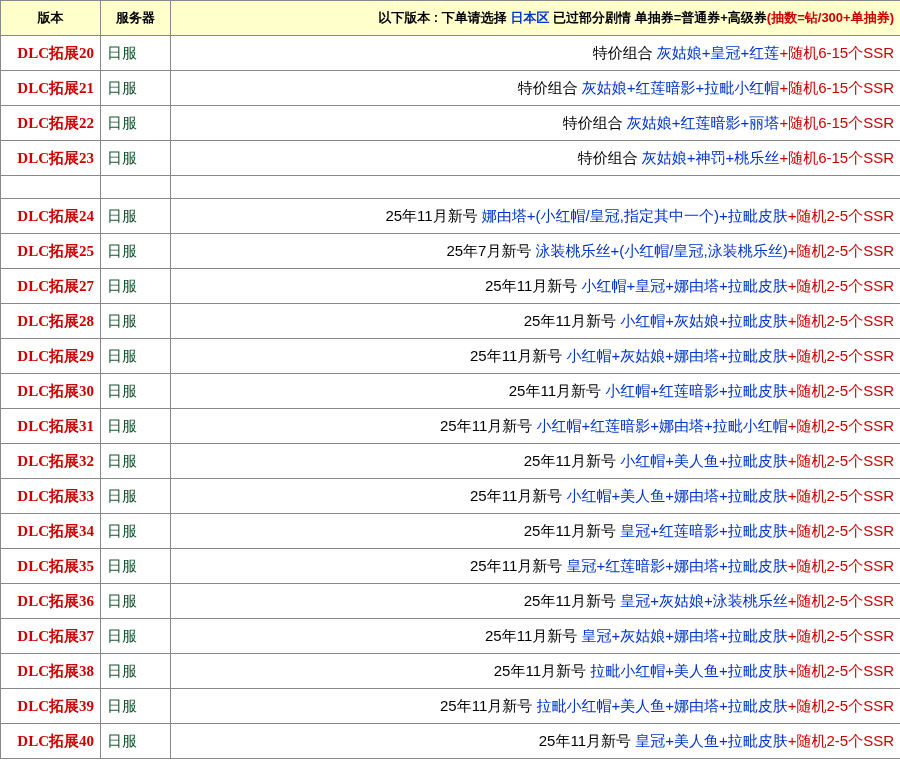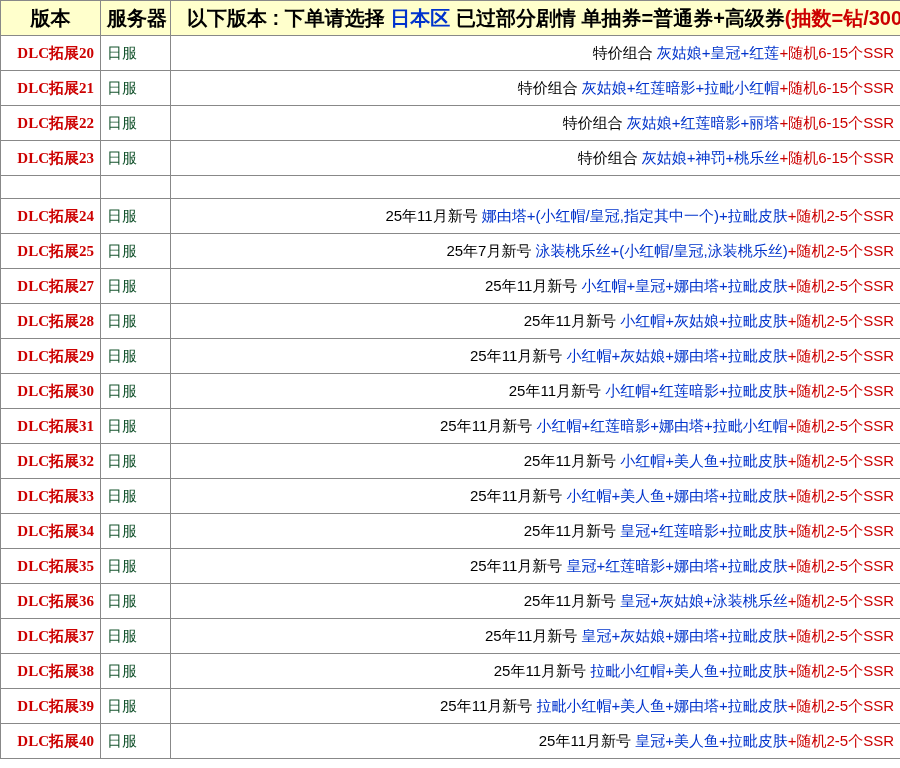--- a/index.html
+++ b/index.html
@@ -29,24 +29,24 @@
   
   col.c-ver { width: 100px; }
   col.c-srv { width: 70px; }
   col.c-desc { width: 730px; }
 
   tr.header-row td {
     background: #ffffcc;
     font-weight: bold;
     text-align: center;
     height: 34px;
-    font-size: 20px;
+    font-size: 13px;
   }
   tr.header-row td.desc-cell {
-    text-align: left;
+    text-align: right;
     padding-left: 16px;
   }
   td.ver-cell {
     color: #cc0000;
     font-weight: bold;
     text-align: right;
     font-size: 15px;
     font-family: Liberation Serif, serif;
   }
   td.srv-cell {

